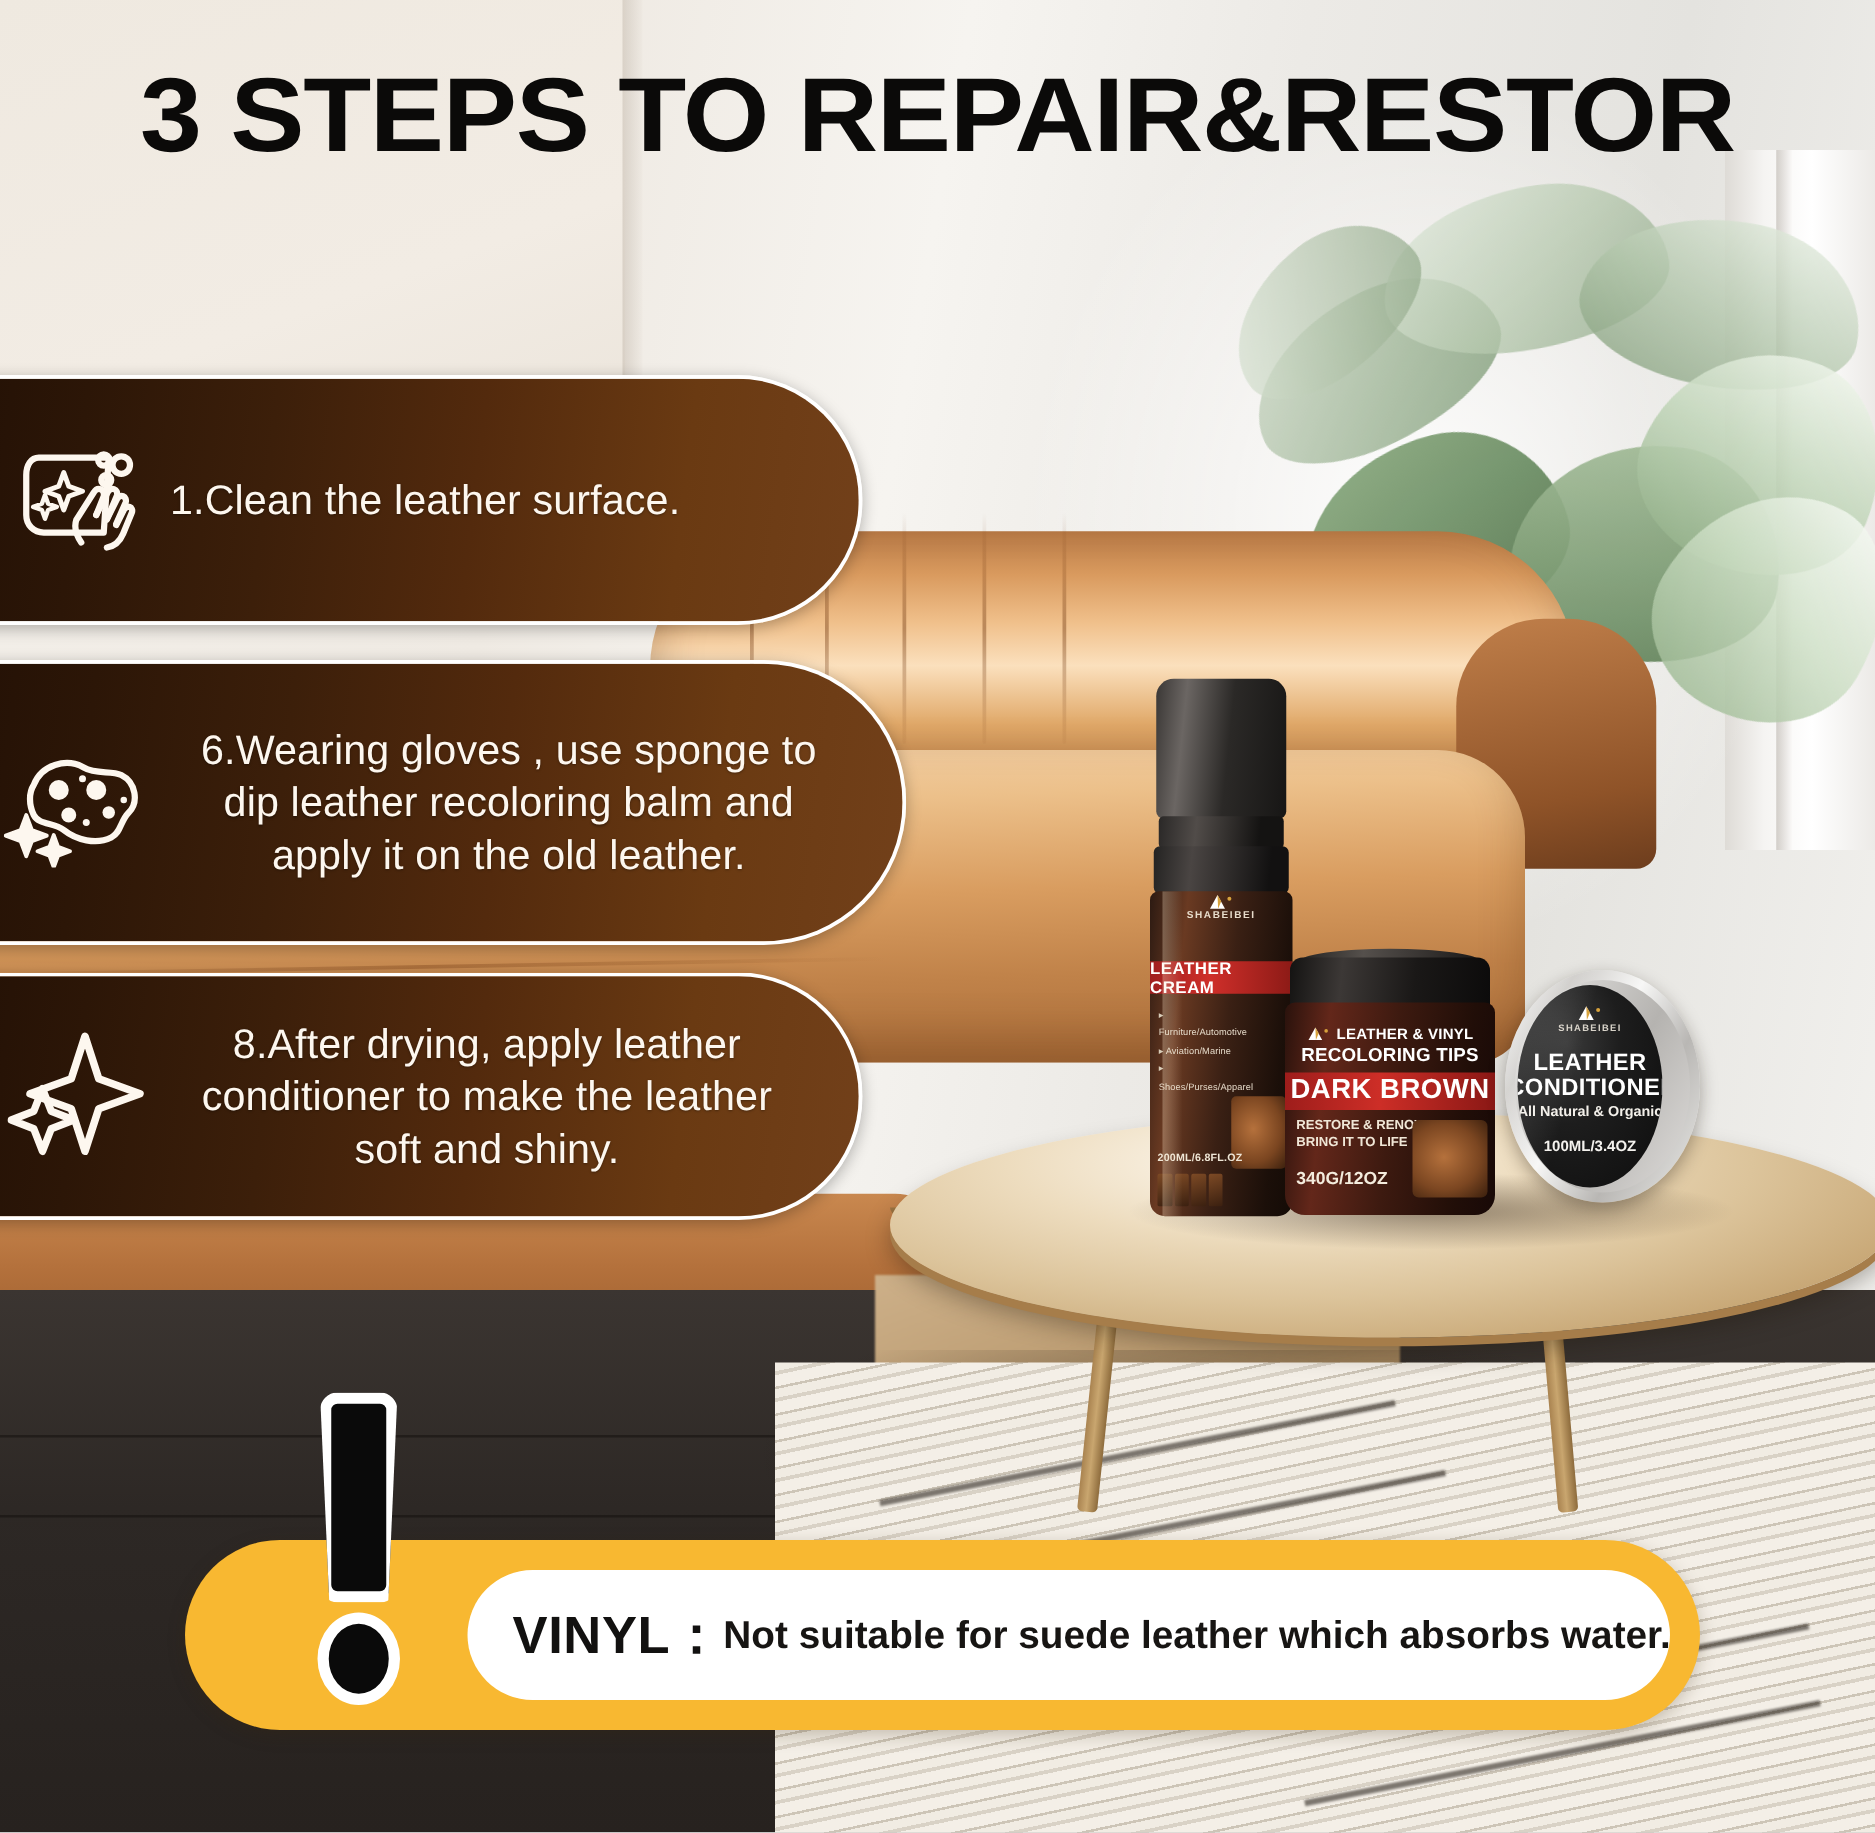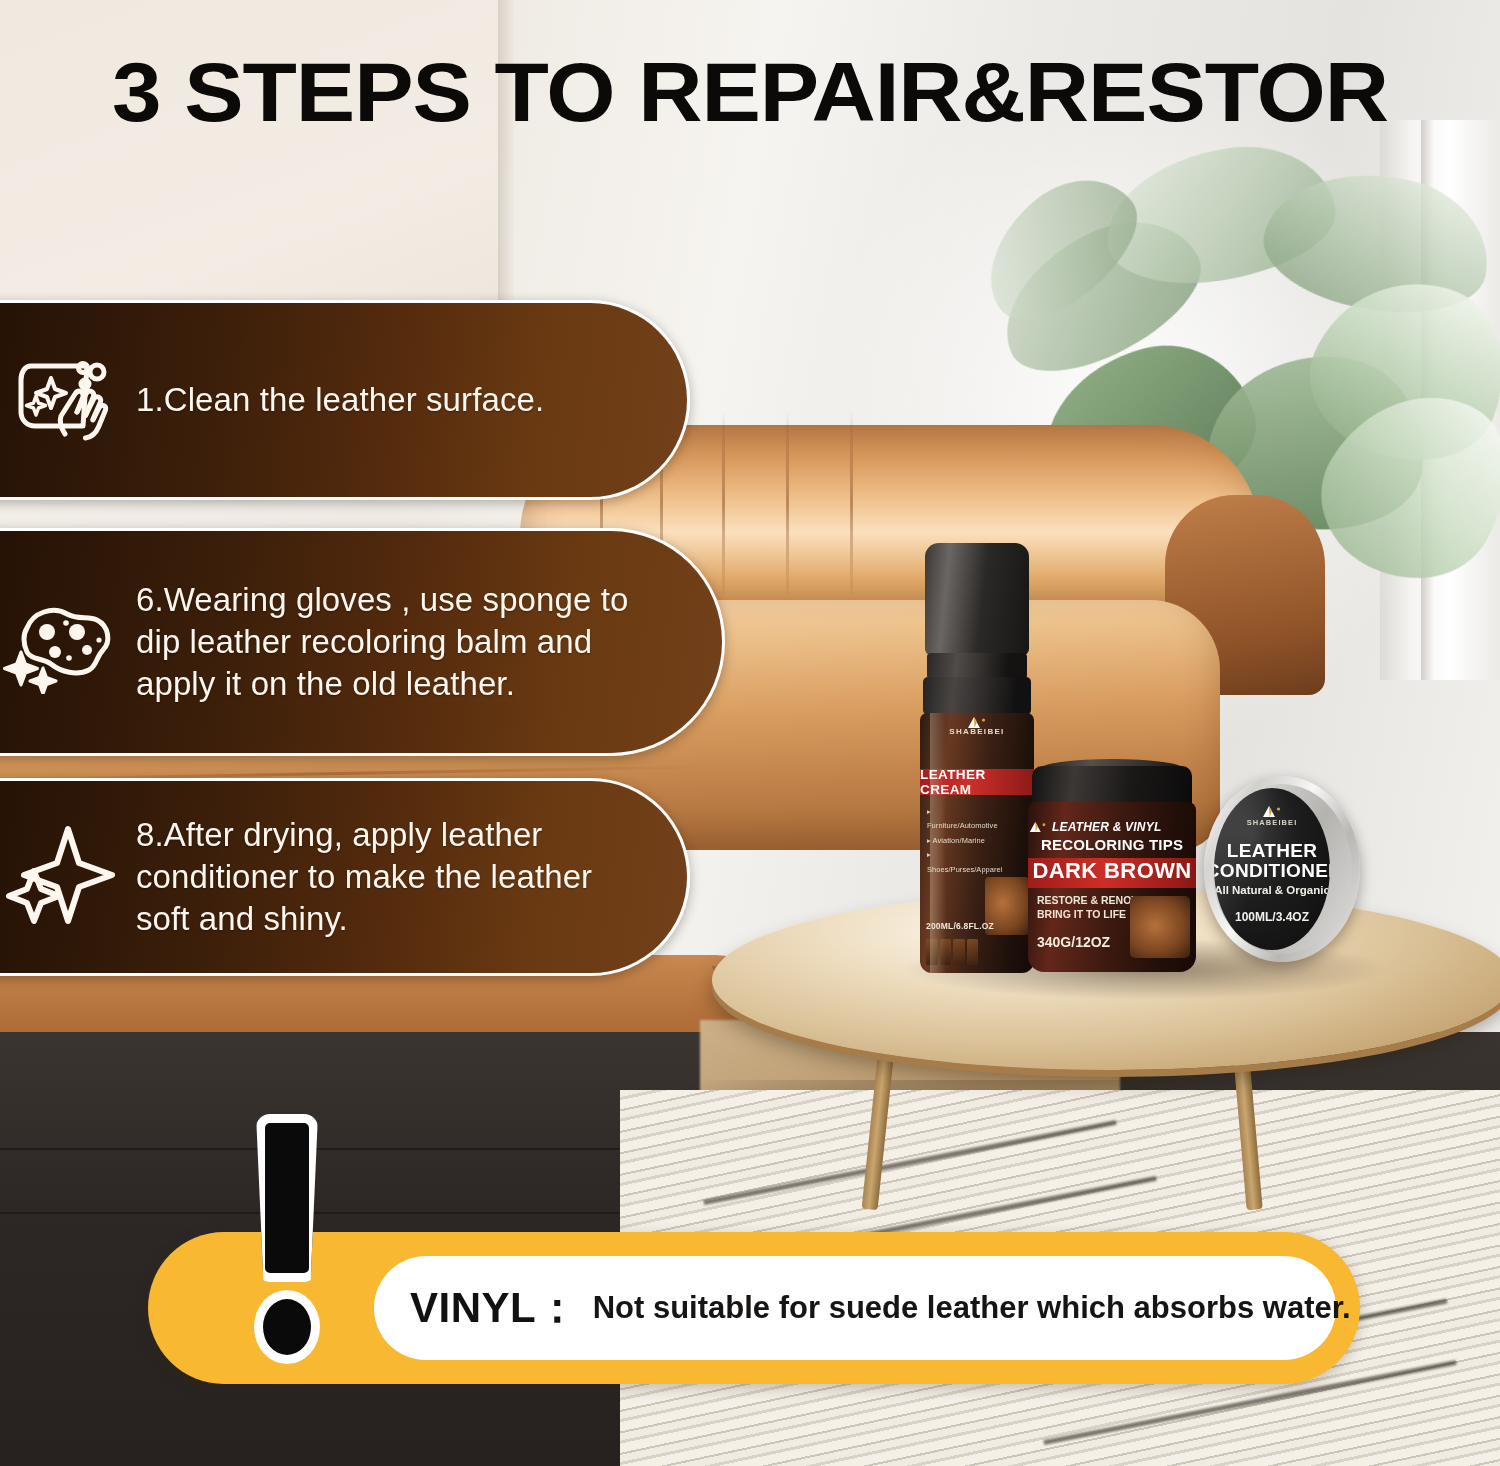--- a/index.html
+++ b/index.html
@@ -187,20 +187,21 @@
     margin-left: 36px;
   }
   .panel-icon svg { display: block; }
   .panel-text {
     color: #fdf7ef;
     font-size: 33px;
     line-height: 1.28;
     letter-spacing: .1px;
     padding-right: 44px;
     text-shadow: 0 1px 2px rgba(0,0,0,.35);
+    text-align: center;
   }
 
   #panel-1 { top: 300px; width: 740px; height: 200px; }
   #panel-2 { top: 528px; width: 775px; height: 228px; }
   #panel-3 { top: 778px; width: 740px; height: 198px; }
 
   
   .title {
     position: absolute;
     left: 0; right: 0; top: 44px;
@@ -229,21 +230,21 @@
     border-radius: 52px;
     display: flex;
     align-items: center;
     padding-left: 36px;
   }
   .tips-label {
     font-size: 42px; font-weight: 700; color: #121110; letter-spacing: .5px;
     white-space: nowrap;
   }
   .tips-text {
-    font-size: 31px; font-weight: 700; color: #171513; margin-left: 14px;
+    font-size: 31px; font-weight: 700; color: #171513; 
     white-space: nowrap;
   }
   .excl {
     position: absolute; left: 92px; top: -118px; width: 110px; height: 250px;
   }
   .excl-bar {
     position: absolute; left: 16px; top: 0; width: 62px; height: 168px;
     background: #0a0a0a;
     border: 9px solid #ffffff;
     border-radius: 14px;
@@ -337,21 +338,21 @@
     background: linear-gradient(96deg,#242220,#55504c 35%,#1a1817);
   }
   .jar-body {
     position: absolute; left: 2px; top: 36px; width: 168px; height: 170px;
     border-radius: 8px 8px 16px 16px;
     background: linear-gradient(96deg,#2a120c 0%,#63271a 20%,#3d1a10 50%,#210e08 82%,#180907 100%);
     overflow: hidden;
   }
   .jb-logo-row {
     position: absolute; left: 0; top: 18px; width: 100%;
-    display: flex; align-items: center; justify-content: flex-start; gap: 4px; font-style: italic;
+    display: flex; align-items: center; justify-content: center; gap: 4px;
   }
   .jb-logo-row .t { color: #fff; font-size: 12px; font-weight: 700; letter-spacing: .2px; }
   .jb-sub {
     position: absolute; left: 0; top: 34px; width: 100%; text-align: center;
     color: #fff; font-size: 15px; font-weight: 700; letter-spacing: .2px;
   }
   .jb-band {
     position: absolute; left: 0; top: 56px; width: 100%; height: 30px;
     background: linear-gradient(90deg,#9e1d1b,#cd2e27 45%,#8a1815);
     display: flex; justify-content: center;

